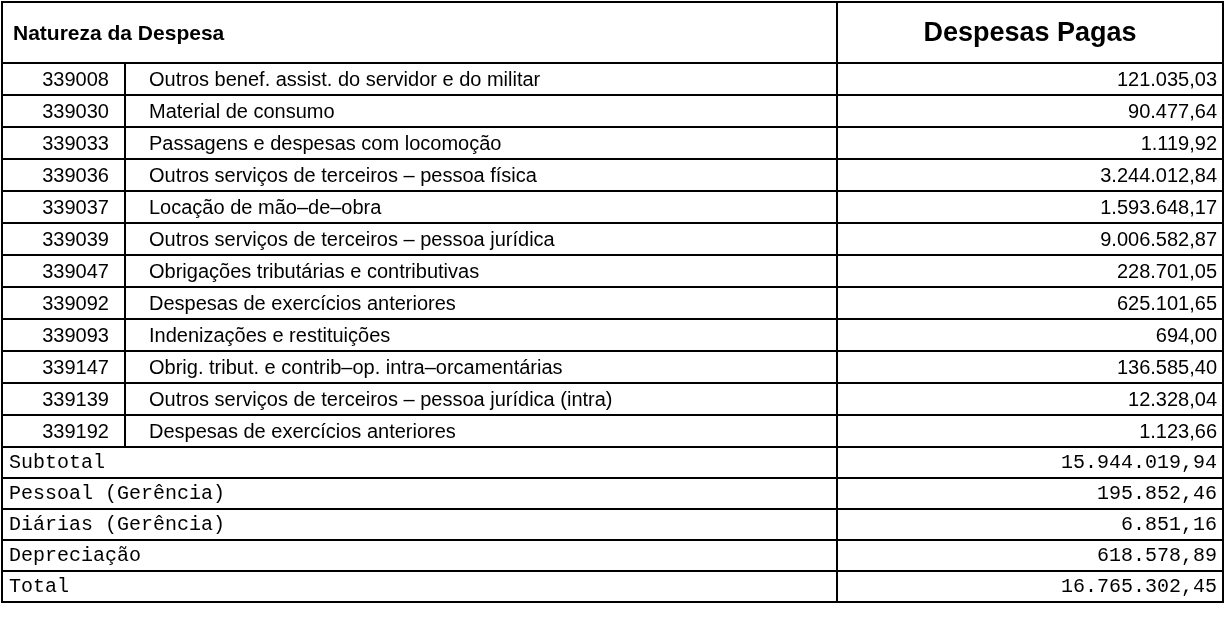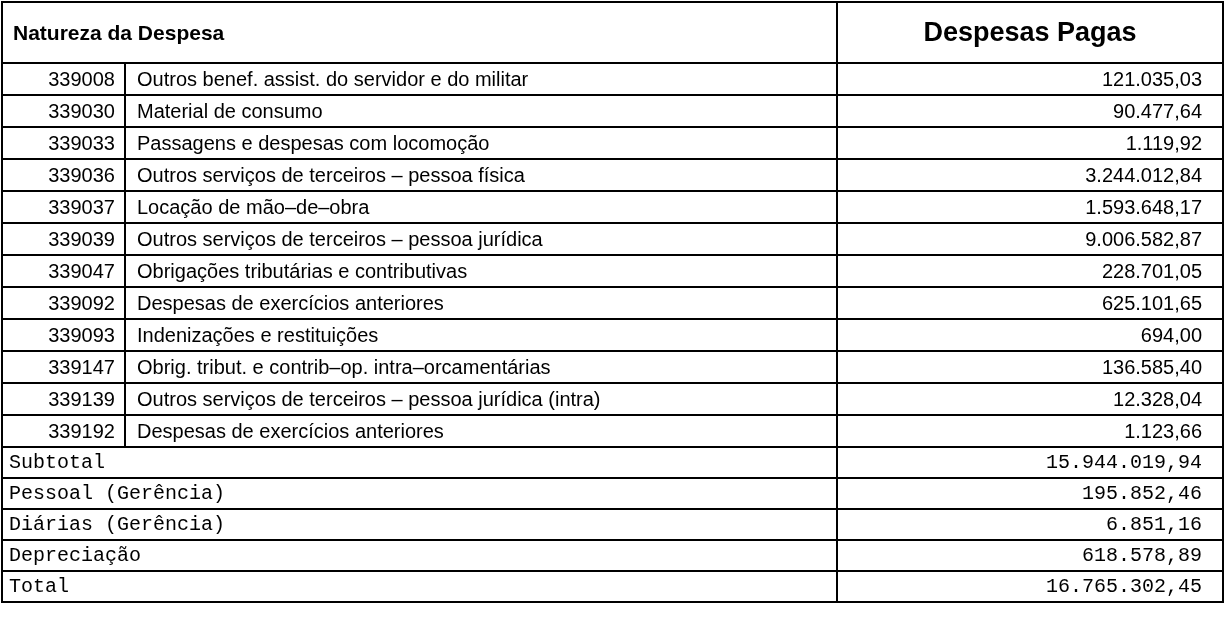--- a/index.html
+++ b/index.html
@@ -41,30 +41,30 @@
     font-weight: bold;
     font-size: 21px;
   }
   th.header-right {
     text-align: center;
     font-weight: bold;
     font-size: 27px;
   }
   td.code-cell {
     text-align: right;
-    padding-right: 9px;
+    padding-right: 15px;
   }
   td.desc-cell {
     text-align: left;
-    padding-left: 11px;
+    padding-left: 23px;
     border-radius: 12px;
   }
   td.value-cell {
     text-align: right;
-    padding-right: 20px;
+    padding-right: 5px;
   }
   td.summary-label-cell {
     text-align: left;
     padding-left: 6px;
   }
 </style>
 </head>
 <body>
 
 <table class="expense-table">

